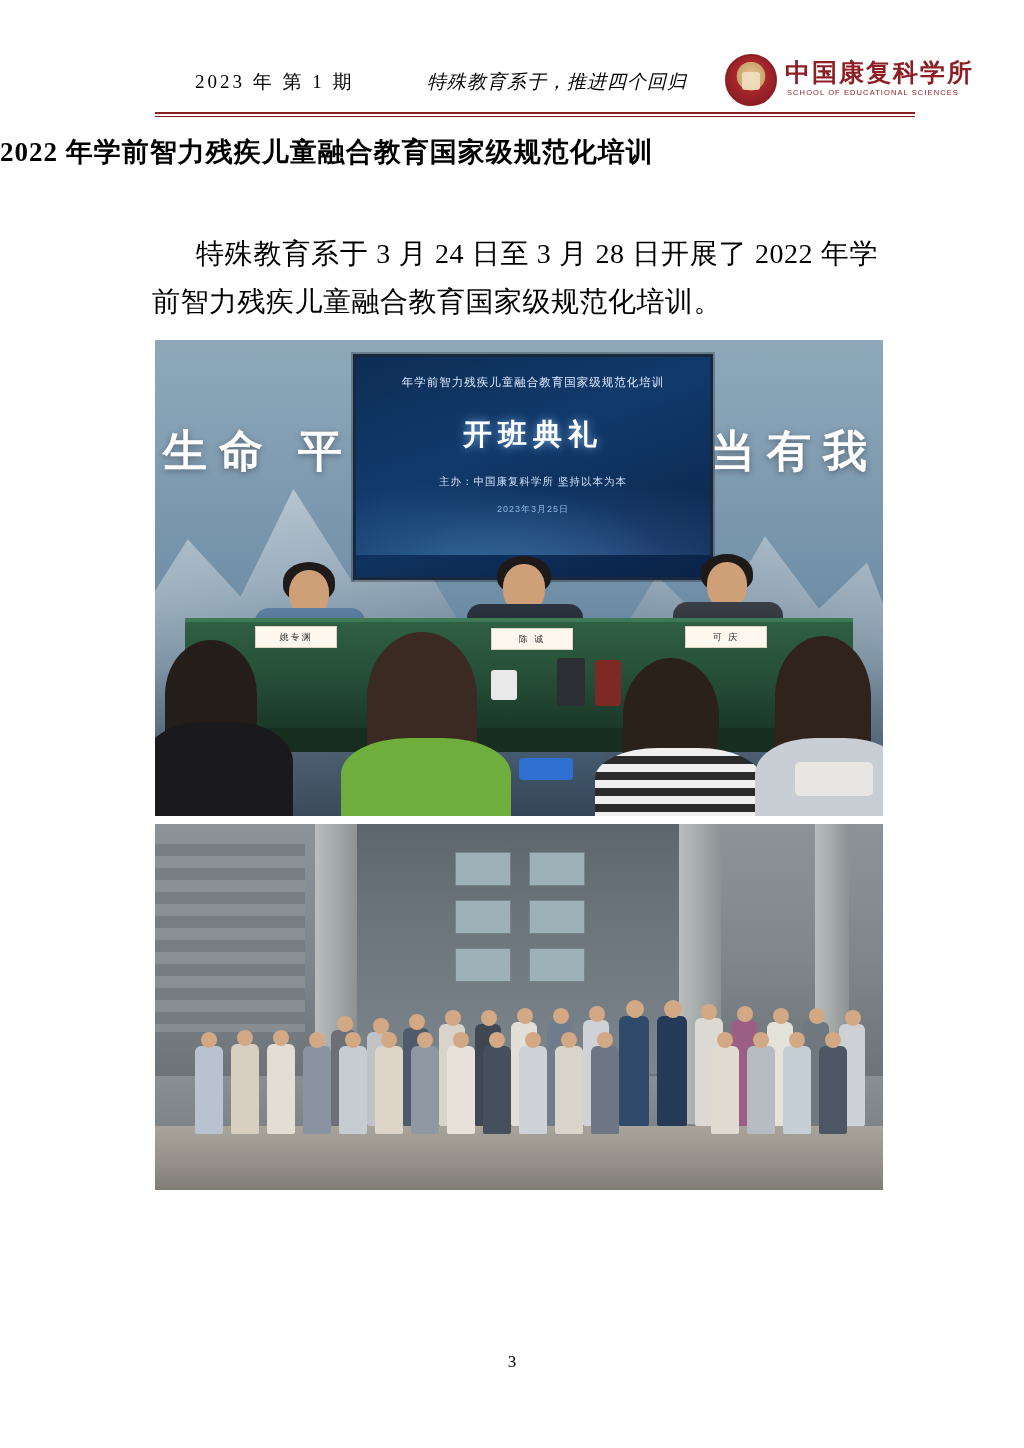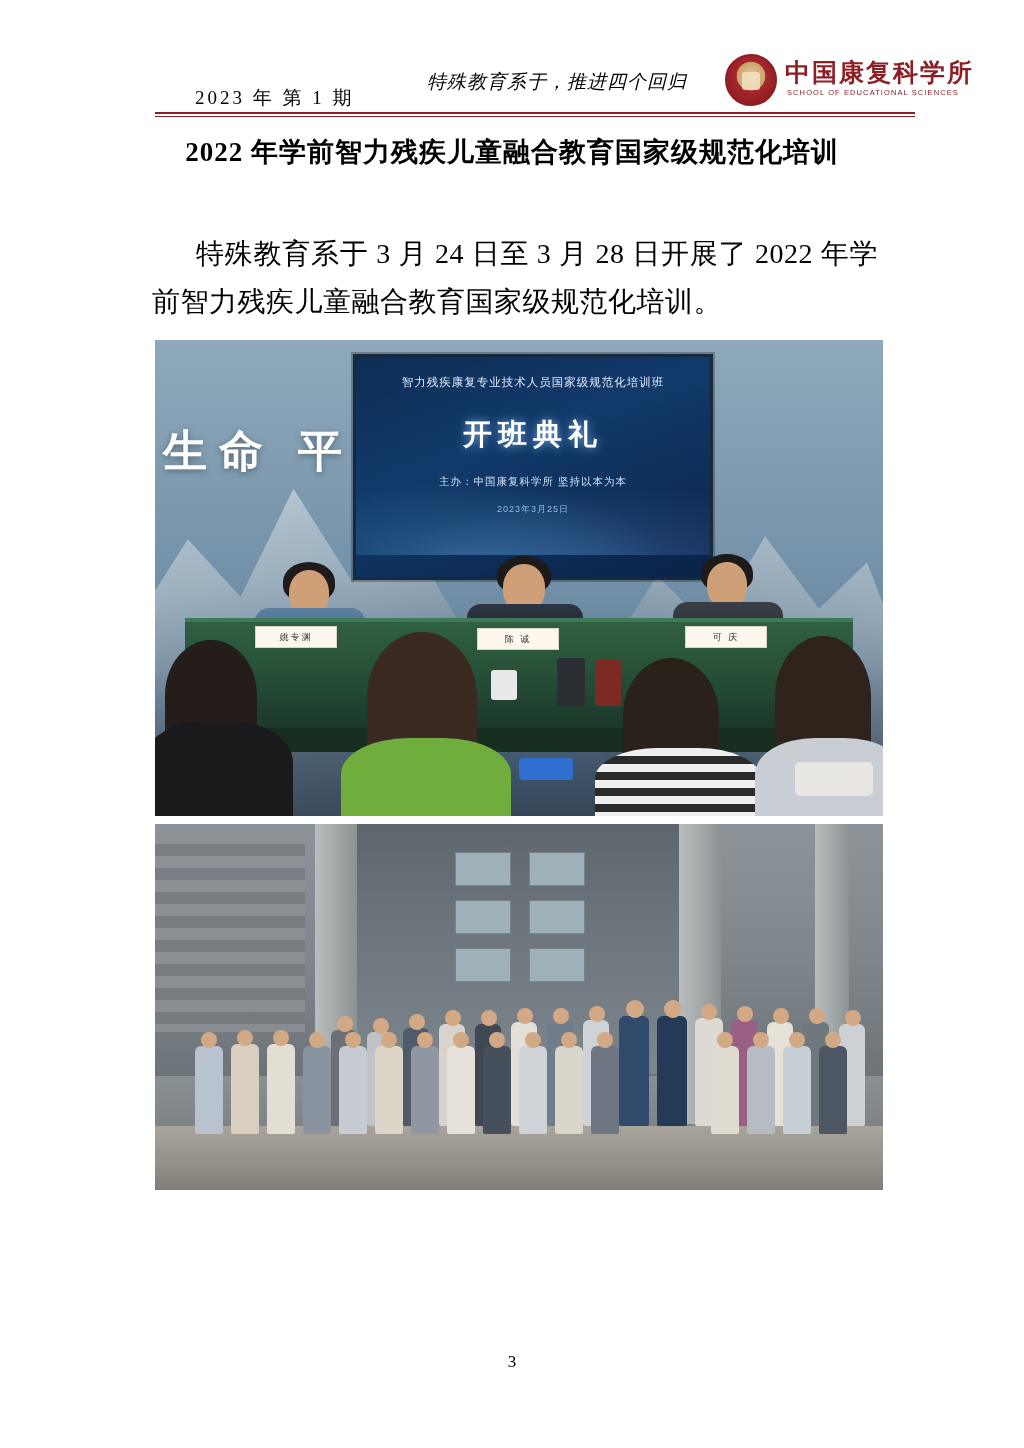--- a/index.html
+++ b/index.html
@@ -32,21 +32,20 @@
     height: 62px;
   }
   .header-issue {
     position: absolute;
     left: 40px;
     top: 17px;
     font-size: 19px;
     letter-spacing: 3px;
     font-family: "Liberation Serif", serif;
     white-space: nowrap;
-    margin-top: 16px;
   }
   .header-slogan {
     position: absolute;
     left: 272px;
     top: 17px;
     font-size: 19px;
     font-style: italic;
     letter-spacing: 1px;
     white-space: nowrap;
     font-family: "Liberation Serif", serif;
@@ -117,21 +116,21 @@
     height: 1px;
     background: #8d1f24;
   }
 
   
   .doc-title {
     position: absolute;
     left: 0;
     top: 134px;
     width: 1024px;
-    text-align: center;
+    text-align: left;
     font-size: 27px;
     font-weight: bold;
     letter-spacing: 1px;
     font-family: "Liberation Serif", serif;
   }
 
   
   .body-text {
     position: absolute;
     left: 152px;
@@ -353,24 +352,25 @@
   <div class="doc-title">2022 年学前智力残疾儿童融合教育国家级规范化培训</div>
 
   <div class="body-text">特殊教育系于 3 月 24 日至 3 月 28 日开展了 2022 年学前智力残疾儿童融合教育国家级规范化培训。</div>
 
   <div class="figure" id="figure-1">
     <div class="f1-wall"></div>
     <div class="f1-mtn-left"></div>
     <div class="f1-mtn-right"></div>
 
     <div class="f1-wall-left-text">生命  平等</div>
+    <div class="f1-wall-right-text">当有我</div>
 
     <div class="f1-screen">
       <div class="scr-wave"></div>
-      <div class="scr-line1">智力残疾康复专业技术人员国家级规范化培训班</div>
+      <div class="scr-line1">年学前智力残疾儿童融合教育国家级规范化培训</div>
       <div class="scr-big">开班典礼</div>
       <div class="scr-host">主办：中国康复科学所    坚持以本为本</div>
       <div class="scr-date">2023年3月25日</div>
     </div>
 
     <div class="f1-person">
       <div class="f1-p-hair" style="left:128px; top:222px; width:52px; height:40px;"></div>
       <div class="f1-p-head" style="left:134px; top:230px; width:40px; height:46px;"></div>
       <div class="f1-p-body" style="left:100px; top:268px; width:110px; height:58px; background:linear-gradient(180deg,#5c7ea0 0%, #3f5d7c 100%);"></div>
     </div>
@@ -382,21 +382,21 @@
     <div class="f1-person">
       <div class="f1-p-hair" style="left:546px; top:214px; width:52px; height:38px;"></div>
       <div class="f1-p-head" style="left:552px; top:222px; width:40px; height:46px;"></div>
       <div class="f1-p-body" style="left:518px; top:262px; width:110px; height:64px; background:linear-gradient(180deg,#3a3f47 0%, #23272d 100%);"></div>
     </div>
 
     <div class="f1-table"></div>
     <div class="f1-table-skirt"></div>
 
     <div class="f1-nameplate" style="left:100px; top:286px; width:80px;">姚专渊</div>
-    <div class="f1-nameplate" style="left:322px; top:288px; width:80px;">陈  诚</div>
+    <div class="f1-nameplate" style="left:336px; top:288px; width:80px;">陈  诚</div>
     <div class="f1-nameplate" style="left:530px; top:286px; width:80px;">可  庆</div>
 
     <div class="f1-fg"></div>
 
     <div class="f1-audience" style="left:10px; top:300px; width:92px; height:110px; background:#241d1a;"></div>
     <div class="f1-audience" style="left:-12px; top:382px; width:150px; height:100px; background:#1a1a1c; border-radius:40% 40% 0 0;"></div>
 
     <div class="f1-audience" style="left:212px; top:292px; width:110px; height:130px; background:#3a2a21;"></div>
     <div class="f1-audience" style="left:186px; top:398px; width:170px; height:90px; background:#6fae3d; border-radius:40% 40% 0 0;"></div>
 

